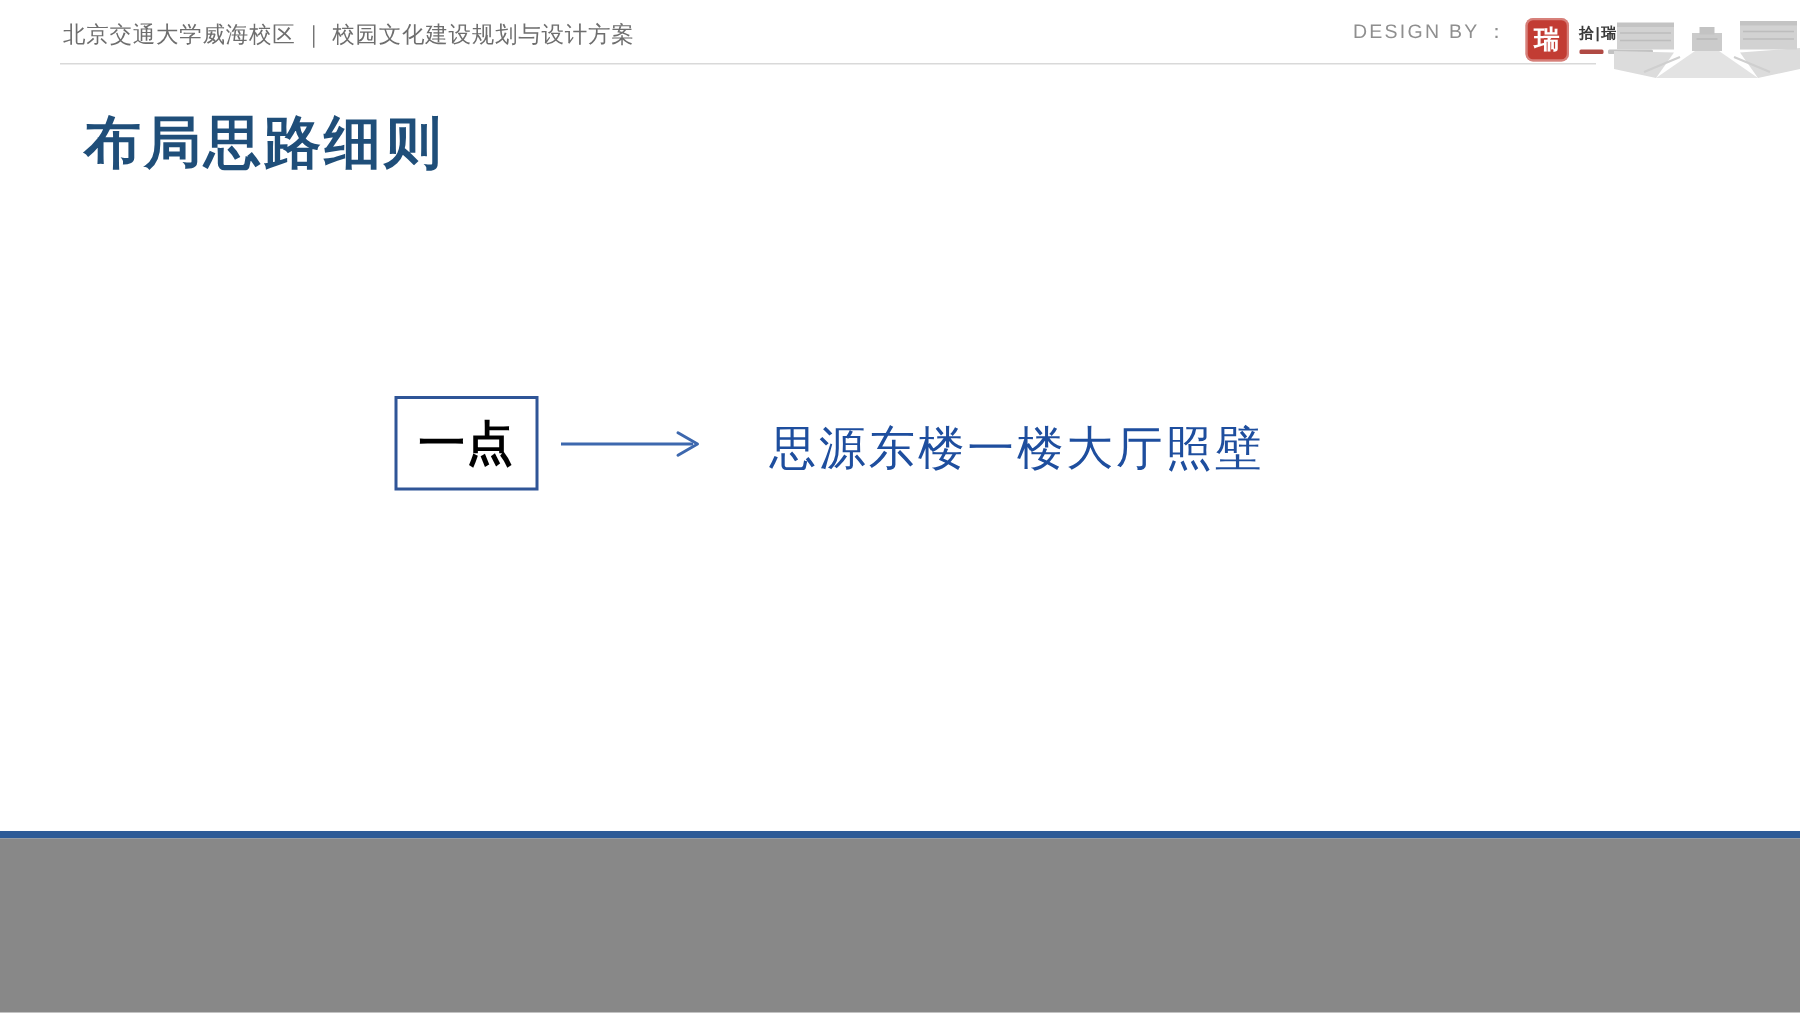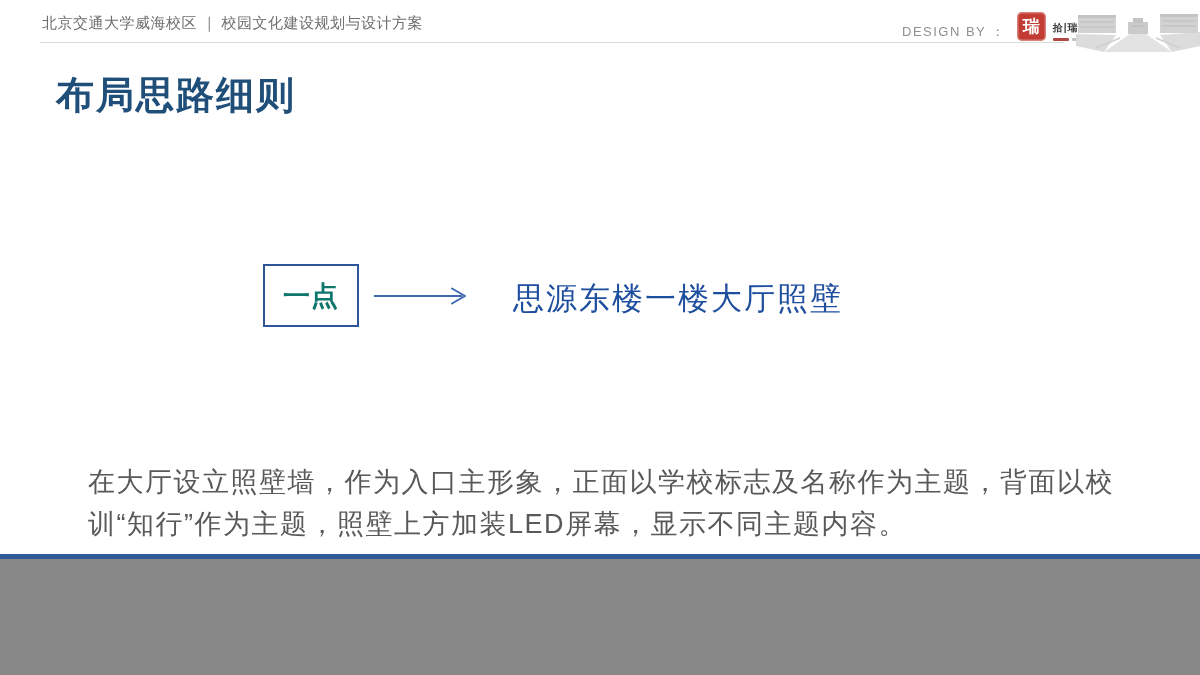--- a/index.html
+++ b/index.html
@@ -25,21 +25,21 @@
   .header-divider {
     position: absolute;
     left: 40px; top: 42px;
     width: 1024px; height: 1px;
     background: #d9d9d9;
   }
   .design-by {
     position: absolute;
     left: 902px; top: 12px;
     display: flex;
-    align-items: flex-end;
+    align-items: flex-start;
   }
   .design-by-label {
     font-size: 13px;
     color: #8f8f8f;
     letter-spacing: 1.5px;
     white-space: nowrap;
   }
   .brand-seal {
     width: 29px; height: 29px;
     margin-left: 11px;
@@ -100,23 +100,23 @@
   .diagram-node {
     position: absolute;
     left: 263px; top: 264px;
     width: 96px; height: 63px;
     border: 2.5px solid #2f5597;
     display: flex;
     align-items: center;
     justify-content: center;
   }
   .diagram-node span {
-    font-size: 27px;
+    font-size: 31px;
     font-weight: 800;
-    color: #0f766e;
+    color: #000000;
     letter-spacing: 1px;
   }
   .diagram-arrow {
     position: absolute;
     left: 372px; top: 285px;
     width: 102px; height: 22px;
   }
   .diagram-target {
     position: absolute;
     left: 513px; top: 278px;
@@ -195,20 +195,16 @@
     <span>一点</span>
   </div>
 
   <svg class="diagram-arrow" viewBox="0 0 102 22" aria-hidden="true">
     <line x1="2" y1="11" x2="90" y2="11" stroke="#3d68ae" stroke-width="2"></line>
     <polyline points="80,3.5 93,11 80,18.5" fill="none" stroke="#3d68ae" stroke-width="2" stroke-linecap="round" stroke-linejoin="round"></polyline>
   </svg>
 
   <div class="diagram-target">思源东楼一楼大厅照壁</div>
 
-  <div class="body-text">
-    <div>在大厅设立照壁墙，作为入口主形象，正面以学校标志及名称作为主题，背面以校</div>
-    <div>训“知行”作为主题，照壁上方加装LED屏幕，显示不同主题内容。</div>
-  </div>
 
   <div class="footer-bar"></div>
 
 </div>
 
 </body></html>

